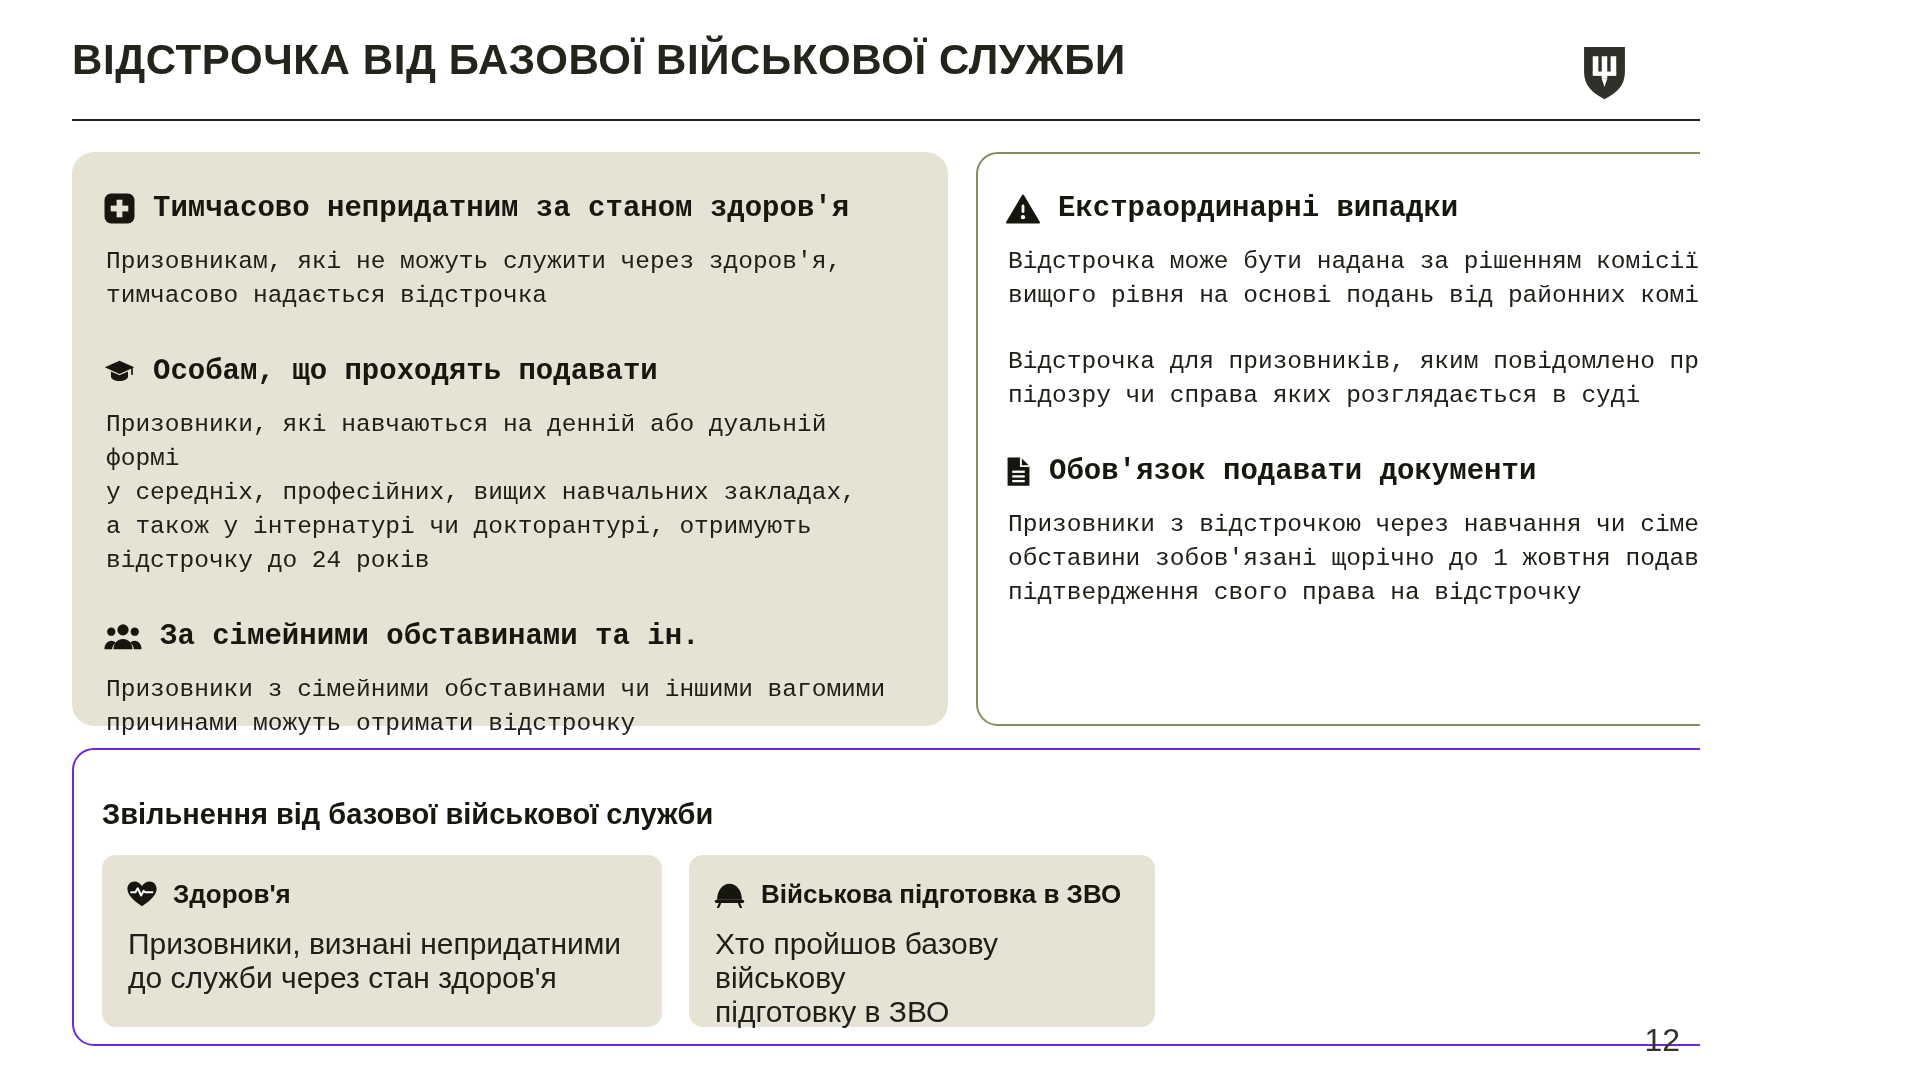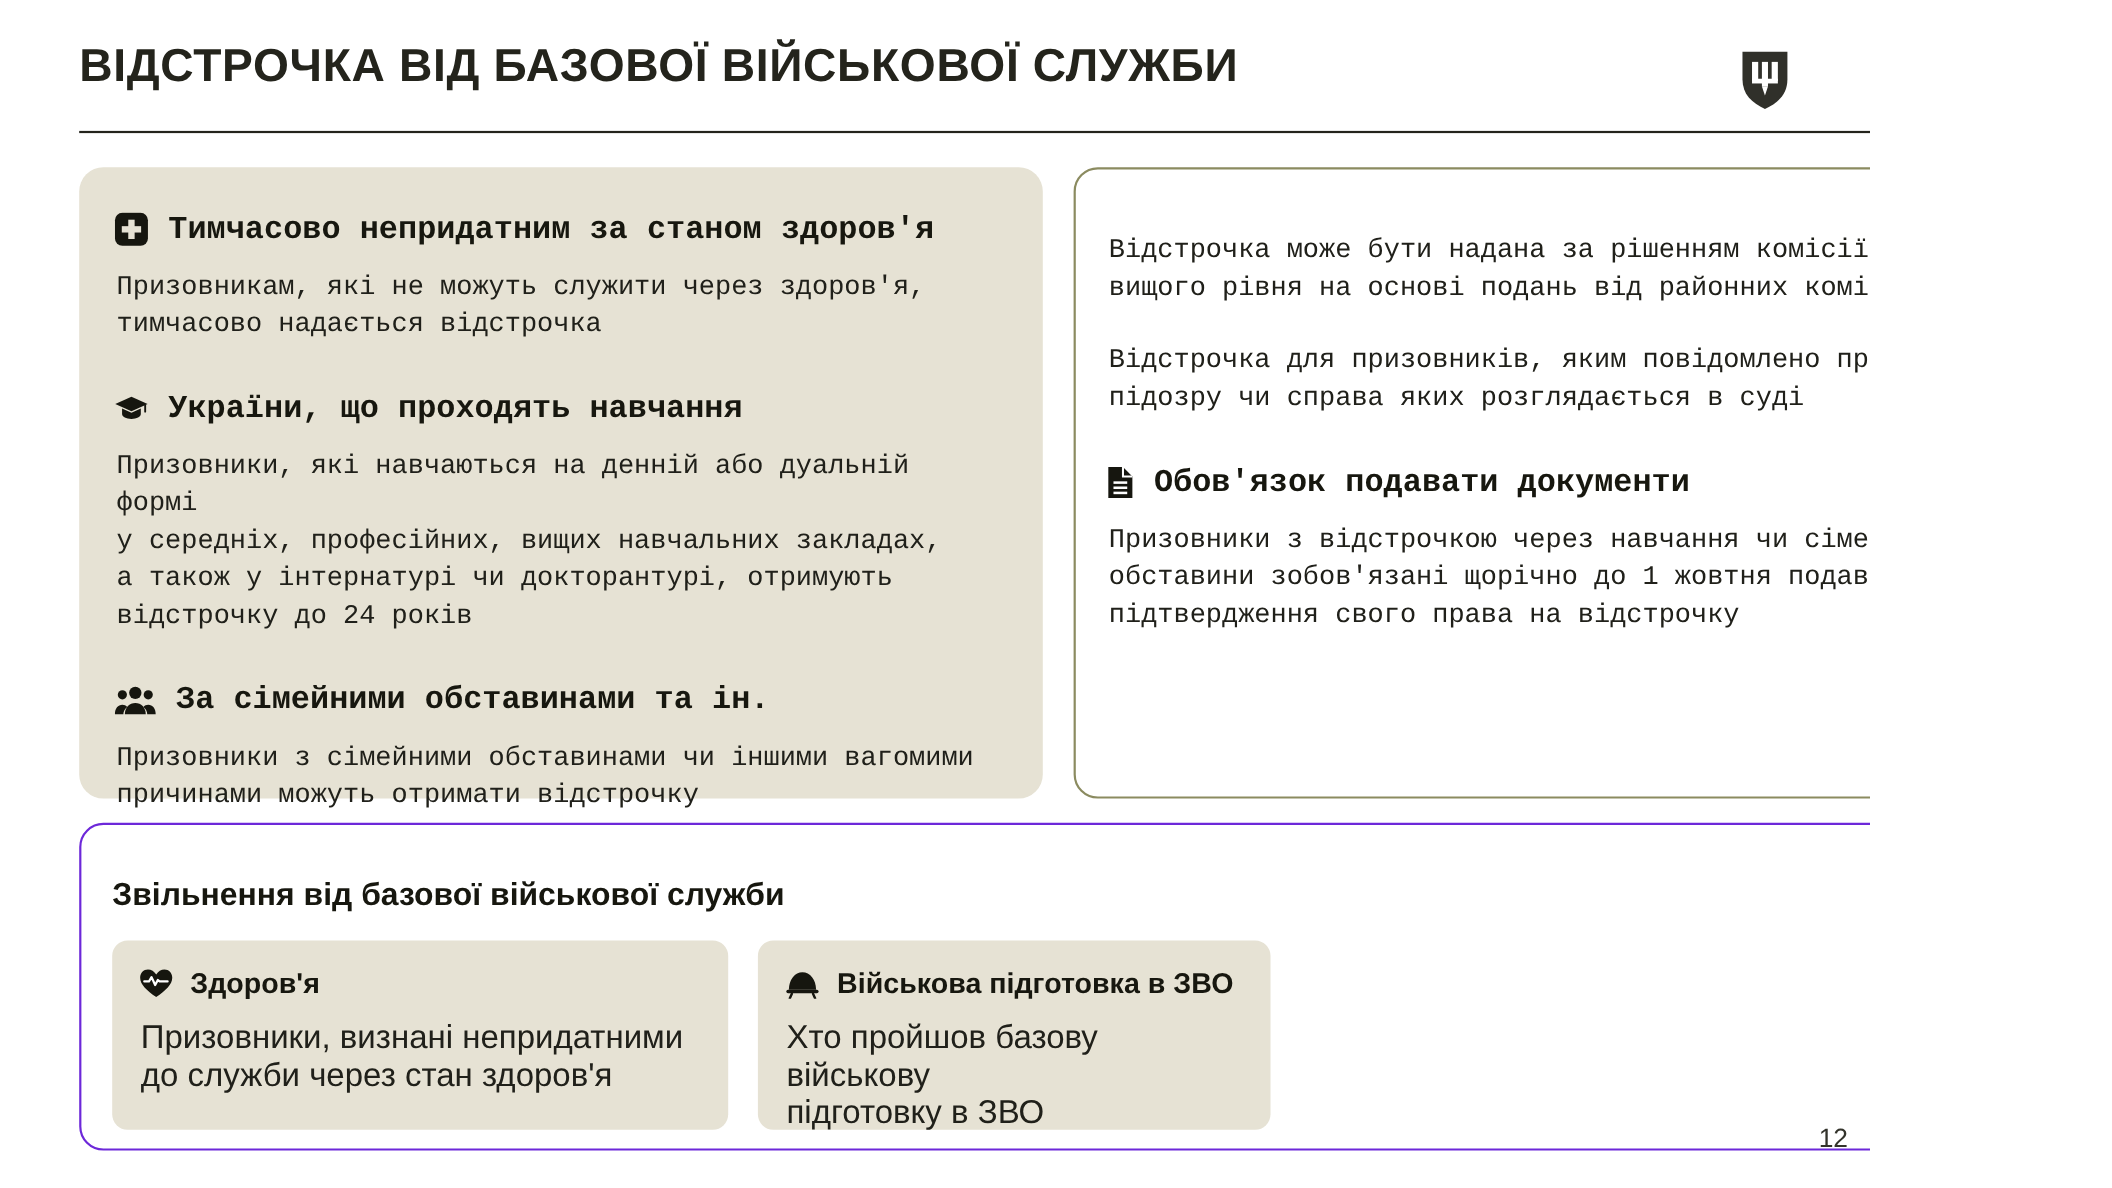--- a/index.html
+++ b/index.html
@@ -49,21 +49,21 @@
   .subcard.w2{width:614px;}
   .subcard.w3{width:466px;}
   .subcard-head{display:flex;align-items:center;gap:15px;}
   .subcard-head .ico{width:29px;height:29px;flex:0 0 auto;display:flex;align-items:center;}
   .subcard-head .ico svg{width:100%;height:auto;}
   .subcard-title{font-size:26px;font-weight:700;color:#17170f;}
   .subcard-body{
     margin:17px 0 0 2px;font-size:30px;line-height:34px;color:#20201a;white-space:pre-line;
   }
   .page-number{
-    position:absolute;top:1022px;right:20px;font-size:24px;color:#33332b;
+    position:absolute;top:1022px;right:20px;font-size:32px;color:#33332b;
   }
   .ink{fill:#16160f;}
 </style>
 </head>
 <body>
 
 <div class="page">
 
   <div class="page-title">ВІДСТРОЧКА ВІД БАЗОВОЇ ВІЙСЬКОВОЇ СЛУЖБИ</div>
 
@@ -101,21 +101,21 @@
 
       <div class="section">
         <div class="section-head">
           <span class="ico">
             <svg viewBox="0 0 40 30">
                 <path class="ink" d="M20 1 39 9.5 20 18 1 9.5 Z"></path>
                 <path class="ink" d="M9 14.8 v6.4 c0 3.2 4.9 5.8 11 5.8 s11 -2.6 11 -5.8 v-6.4 l-11 4.9 z"></path>
                 <rect class="ink" x="35" y="10" width="2.2" height="9.5" rx="1.1"></rect>
               </svg>
           </span>
-          <span class="section-title">України, що проходять навчання</span>
+          <span class="section-title">Особам, що проходять подавати</span>
         </div>
         <div class="section-body">Призовники, які навчаються на денній або дуальній формі
 у середніх, професійних, вищих навчальних закладах,
 а також у інтернатурі чи докторантурі, отримують
 відстрочку до 24 років</div>
       </div>
 
       <div class="section">
         <div class="section-head">
           <span class="ico" style="width:38px;">
@@ -132,20 +132,30 @@
         </div>
         <div class="section-body">Призовники з сімейними обставинами чи іншими вагомими
 причинами можуть отримати відстрочку</div>
       </div>
 
     </div>
 
     <div class="card outlined">
 
       <div class="section">
+        <div class="section-head">
+          <span class="ico" style="width:34px;">
+            <svg viewBox="0 0 34 30">
+                <path class="ink" d="M17 1.5 33 28.5 H1 Z" stroke="#16160f" stroke-width="2" stroke-linejoin="round"></path>
+                <rect x="15.6" y="10.5" width="2.8" height="8.5" rx="1.4" fill="#fff"></rect>
+                <circle cx="17" cy="23.2" r="2.1" fill="#fff"></circle>
+              </svg>
+          </span>
+          <span class="section-title">Екстраординарні випадки</span>
+        </div>
         <div class="section-body">Відстрочка може бути надана за рішенням комісії
 вищого рівня на основі подань від районних комісій.</div>
         <div class="section-body">Відстрочка для призовників, яким повідомлено про
 підозру чи справа яких розглядається в суді</div>
       </div>
 
       <div class="section">
         <div class="section-head">
           <span class="ico" style="width:25px;">
             <svg viewBox="0 0 24 30">

